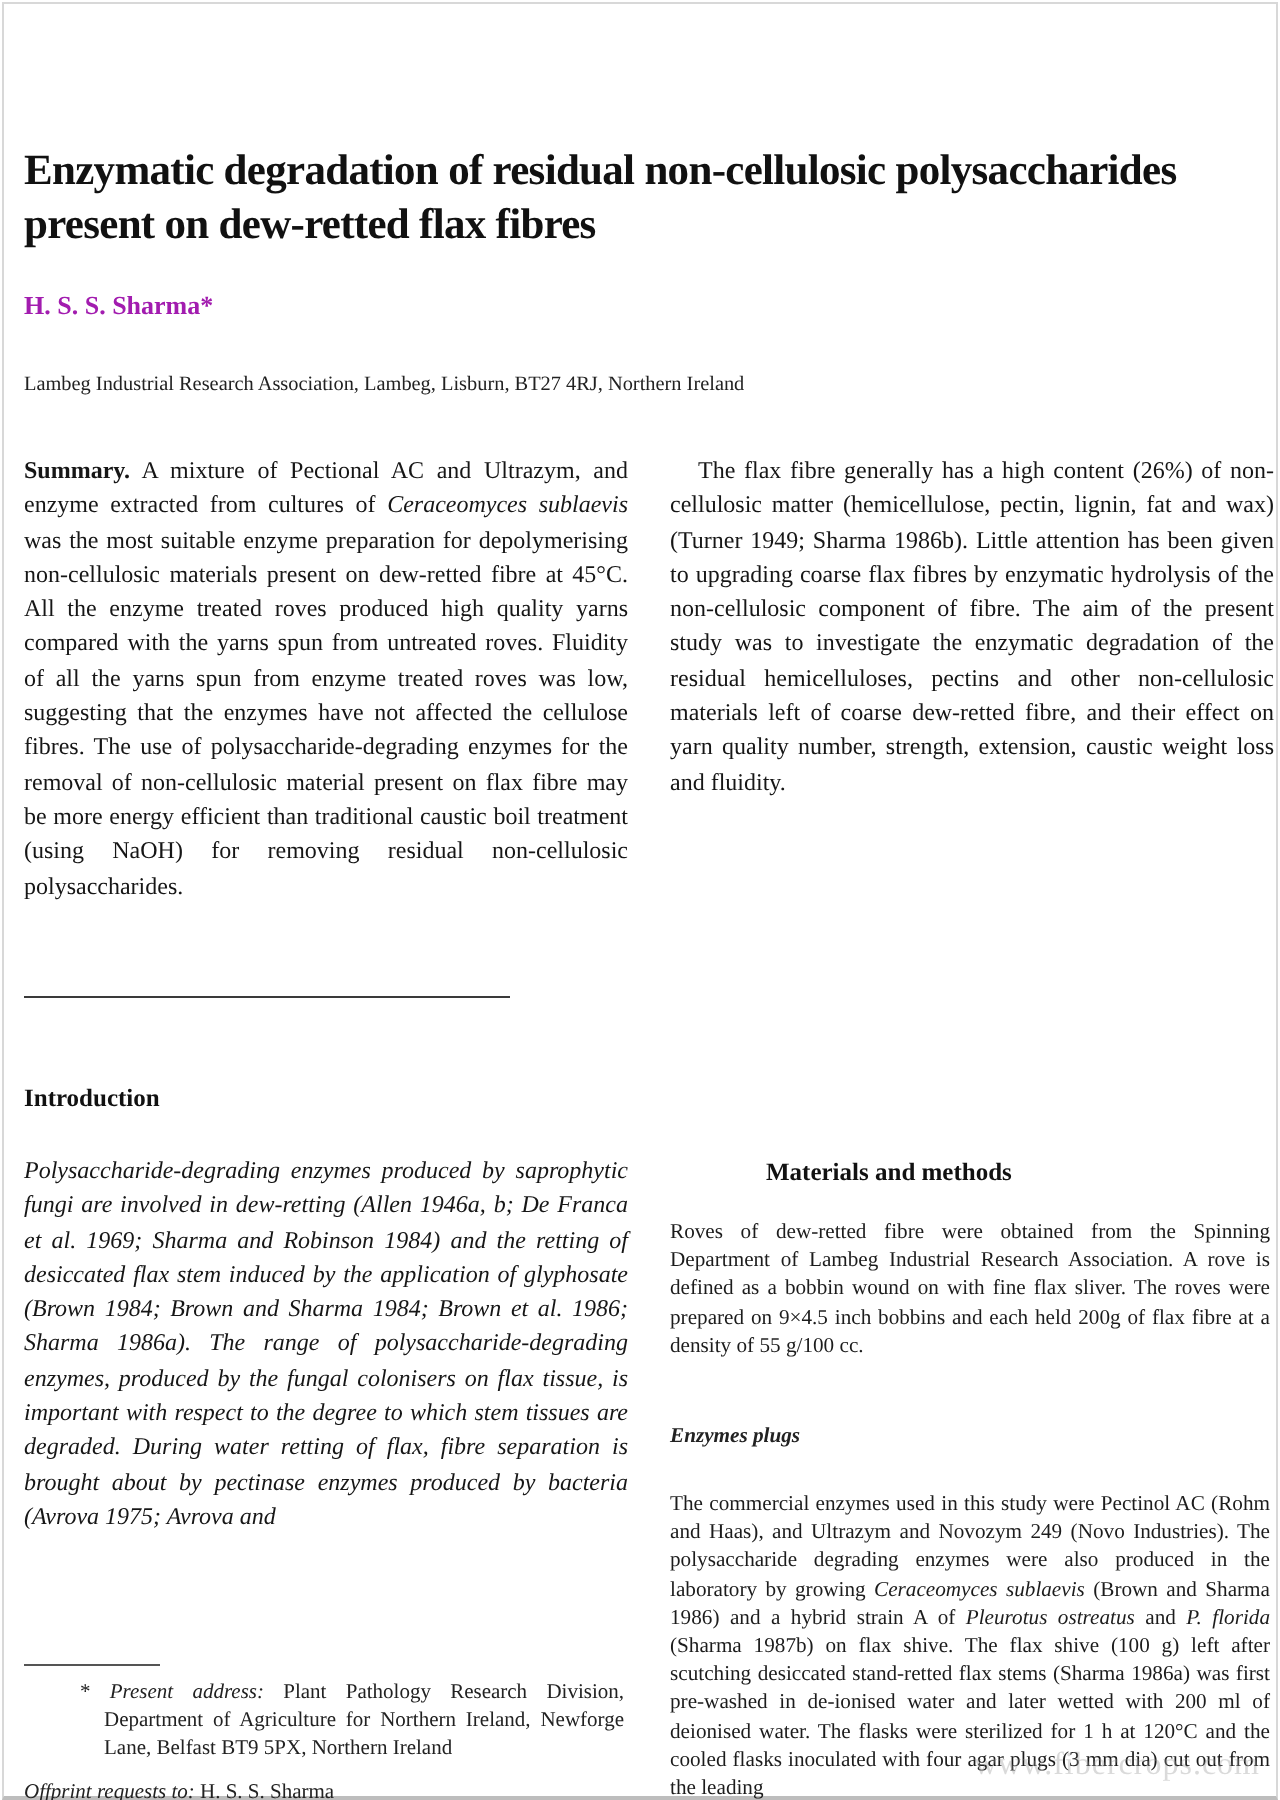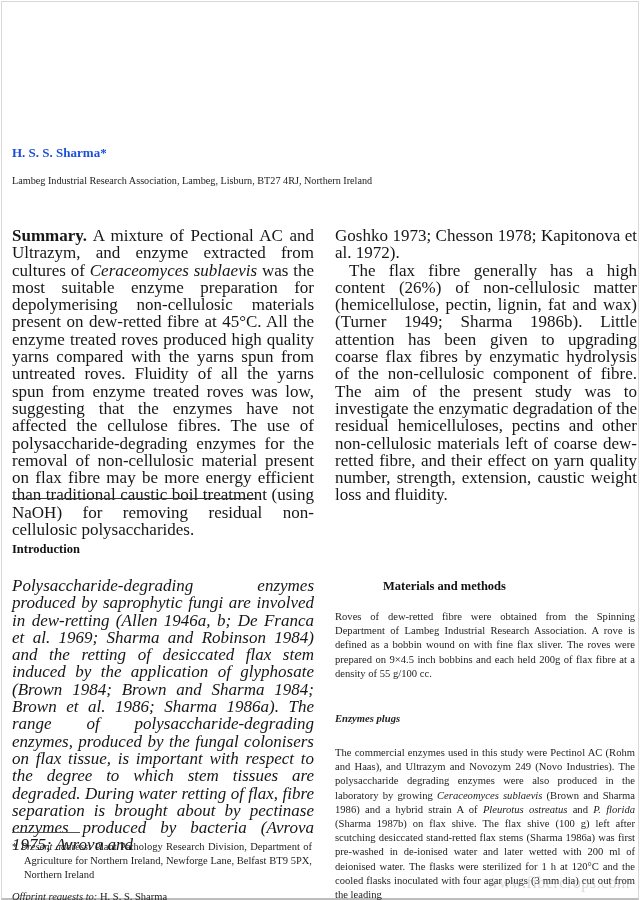--- a/index.html
+++ b/index.html
@@ -34,33 +34,33 @@
       letter-spacing: -0.35px;
       color: #111;
       margin: 0;
     }
     .author {
       position: absolute;
       left: 10px; top: 143px;
       font-weight: bold;
       font-size: 13px;
       margin: 0;
-      color: #1d4ed8;
+      color: #a21caf;
     }
     .affiliation {
       position: absolute;
-      left: 10px; top: 173px;
+      left: 10px; top: 185px;
       font-size: 10.2px;
       color: #222;
       margin: 0;
     }
     .col {
       position: absolute;
       width: 302px;
-      font-size: 17px;
+      font-size: 12px;
       line-height: 17.3px;
       text-align: justify;
       color: #161616;
     }
     .col p { margin: 0; }
     .col .indent { text-indent: 14px; }
     .col-left { left: 10px; }
     .col-right { left: 333px; }
     .summary { top: 225px; }
     .summary .lead { font-weight: bold; }
@@ -88,21 +88,21 @@
     .footnote {
       position: absolute;
       left: 10px; top: 838px;
       width: 300px;
       font-size: 10.5px;
       line-height: 14px;
       color: #222;
       text-align: justify;
     }
     .footnote p { margin: 0; }
-    .footnote .hang { padding-left: 12px; text-indent: -12px; }
+    .footnote .hang { padding-left: 12px; text-indent: -12px; margin-left: 28px; }
     .footnote .offprint { margin-top: 8px; }
     .right-top { top: 225px; }
     .mm-head { left: 333px; top: 577px; font-size: 12.5px; margin-left: 48px; }
     .small-col {
       position: absolute;
       left: 333px;
       width: 300px;
       font-size: 10.6px;
       line-height: 14.2px;
       text-align: justify;
@@ -126,20 +126,21 @@
       font-size: 16px;
       color: rgba(150,150,150,0.35);
       letter-spacing: 0.5px;
     }
   </style>
 </head>
 <body>
 
 <div class="page">
 
+  <h1 class="title">Enzymatic degradation of residual non-cellulosic polysaccharides present on dew-retted flax fibres</h1>
 
   <p class="author">H. S. S. Sharma*</p>
 
   <p class="affiliation">Lambeg Industrial Research Association, Lambeg, Lisburn, BT27 4RJ, Northern Ireland</p>
 
   <div class="col col-left summary">
     <p><span class="lead">Summary.</span><span> A mixture of Pectional AC and Ultrazym, and enzyme extracted from cultures of </span><i>Ceraceomyces sublaevis</i><span> was the most suitable enzyme preparation for depolymerising non-cellulosic materials present on dew-retted fibre at 45°C. All the enzyme treated roves produced high quality yarns compared with the yarns spun from untreated roves. Fluidity of all the yarns spun from enzyme treated roves was low, suggesting that the enzymes have not affected the cellulose fibres. The use of polysaccharide-degrading enzymes for the removal of non-cellulosic material present on flax fibre may be more energy efficient than traditional caustic boil treatment (using NaOH) for removing residual non-cellulosic polysaccharides.</span></p>
   </div>
 
   <div class="rule"></div>
@@ -151,21 +152,20 @@
   </div>
 
   <div class="footrule"></div>
 
   <div class="footnote">
     <p class="hang"><span>* </span><i>Present address:</i><span> Plant Pathology Research Division, Department of Agriculture for Northern Ireland, Newforge Lane, Belfast BT9 5PX, Northern Ireland</span></p>
     <p class="offprint"><i>Offprint requests to:</i><span> H. S. S. Sharma</span></p>
   </div>
 
   <div class="col col-right right-top">
-    <p>Goshko 1973; Chesson 1978; Kapitonova et al. 1972).</p>
     <p class="indent">The flax fibre generally has a high content (26%) of non-cellulosic matter (hemicellulose, pectin, lignin, fat and wax) (Turner 1949; Sharma 1986b). Little attention has been given to upgrading coarse flax fibres by enzymatic hydrolysis of the non-cellulosic component of fibre. The aim of the present study was to investigate the enzymatic degradation of the residual hemicelluloses, pectins and other non-cellulosic materials left of coarse dew-retted fibre, and their effect on yarn quality number, strength, extension, caustic weight loss and fluidity.</p>
   </div>
 
   <h2 class="h-section mm-head">Materials and methods</h2>
 
   <div class="small-col mm-body">
     <p>Roves of dew-retted fibre were obtained from the Spinning Department of Lambeg Industrial Research Association. A rove is defined as a bobbin wound on with fine flax sliver. The roves were prepared on 9×4.5 inch bobbins and each held 200g of flax fibre at a density of 55 g/100 cc.</p>
   </div>
 
   <h3 class="enz-head">Enzymes plugs</h3>

